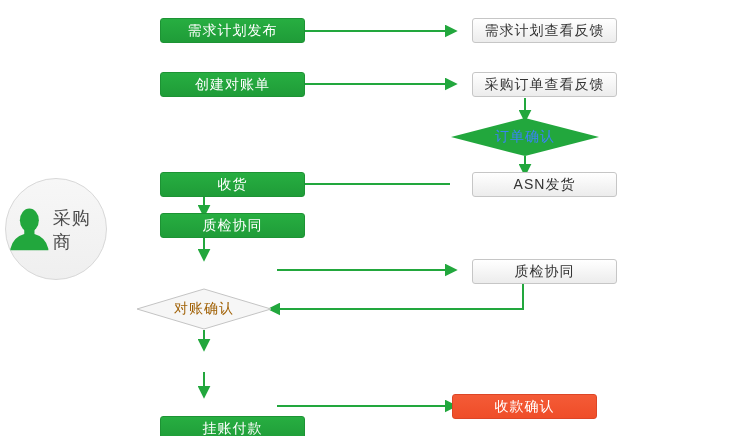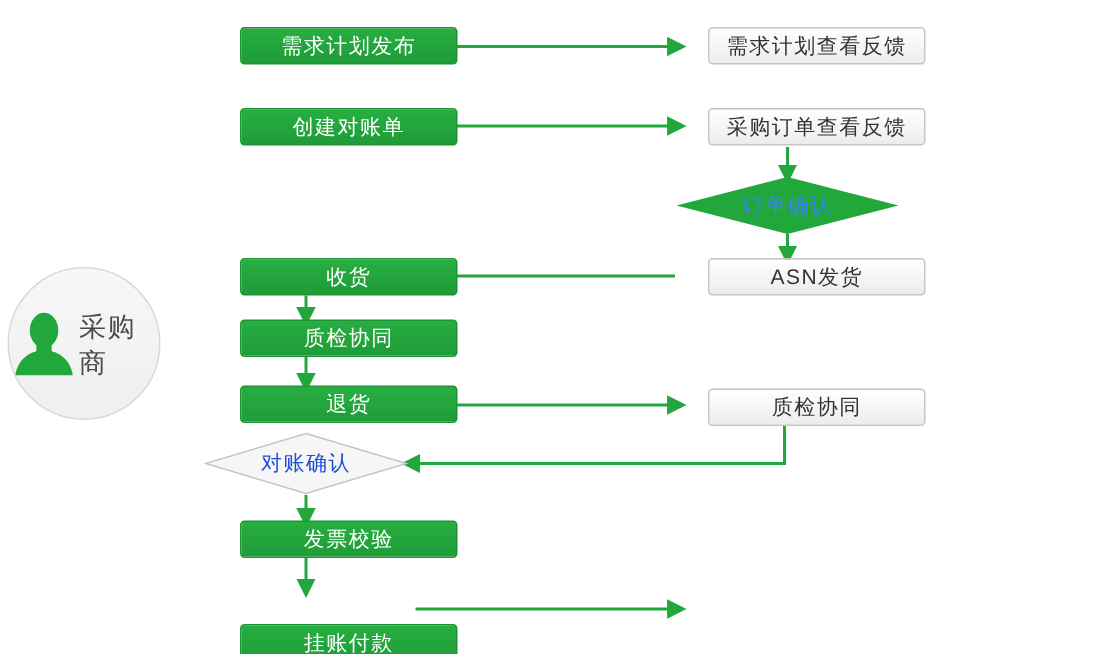--- a/index.html
+++ b/index.html
@@ -26,21 +26,21 @@
     border:1px solid #dd4526;color:#ffffff;
   }
   .diamond{position:absolute;}
   .diamond svg{position:absolute;left:0;top:0;width:100%;height:100%;display:block;}
   .diamond .dlabel{
     position:absolute;left:0;top:0;right:0;bottom:0;
     display:flex;align-items:center;justify-content:center;
     font-size:14px;letter-spacing:1px;white-space:nowrap;
   }
   .diamond.green-d .dlabel{color:#3b82f6;}
-  .diamond.white-d .dlabel{color:#1d4ed8;font-family:Liberation Serif, serif;}
+  .diamond.white-d .dlabel{color:#a16207;font-family:Liberation Serif, serif;}
   .actor{
     position:absolute;width:102px;height:102px;border-radius:50%;
     background:linear-gradient(180deg,#f7f7f7,#efefef);
     border:1px solid #d8d8d8;box-sizing:border-box;
     display:flex;flex-direction:row;align-items:center;justify-content:center;
   }
   .actor .actor-label{font-size:18px;color:#4b4b4b;margin-top:1px;letter-spacing:1px;}
   .actor svg{display:block;}
 </style>
 </head>
@@ -67,29 +67,28 @@
       <line x1="204" y1="330" x2="204" y2="340" marker-end="url(#arr)"></line>
       <line x1="204" y1="372" x2="204" y2="387" marker-end="url(#arr)"></line>
       <line x1="277" y1="406" x2="446" y2="406" marker-end="url(#arr)"></line>
     </g>
   </svg>
 
   <div class="node green" style="left:132px;top:18px">需求计划发布</div>
   <div class="node green" style="left:132px;top:72px">创建对账单</div>
   <div class="node green" style="left:132px;top:172px">收货</div>
   <div class="node green" style="left:132px;top:213px">质检协同</div>
-  <div class="node green" style="left:132px;top:257px">退货</div>
-  <div class="node green" style="left:132px;top:347px">发票校验</div>
   <div class="node green" style="left:132px;top:416px">挂账付款</div>
 
   <div class="node white" style="left:452px;top:18px">需求计划查看反馈</div>
   <div class="node white" style="left:452px;top:172px">ASN发货</div>
   <div class="node white" style="left:452px;top:72px">采购订单查看反馈</div>
   <div class="node white" style="left:452px;top:259px">质检协同</div>
 
+  <div class="node red" style="left:452px;top:394px">收款确认</div>
 
   <div class="diamond green-d" style="left:451px;top:118px;width:148px;height:38px">
     <svg viewBox="0 0 148 38" preserveAspectRatio="none">
       <polygon points="74,0 148,19 74,38 0,19" fill="#22a73d"></polygon>
     </svg>
     <span class="dlabel">订单确认</span>
   </div>
 
   <div class="diamond white-d" style="left:136px;top:288px;width:136px;height:42px">
     <svg viewBox="0 0 136 42" preserveAspectRatio="none">

